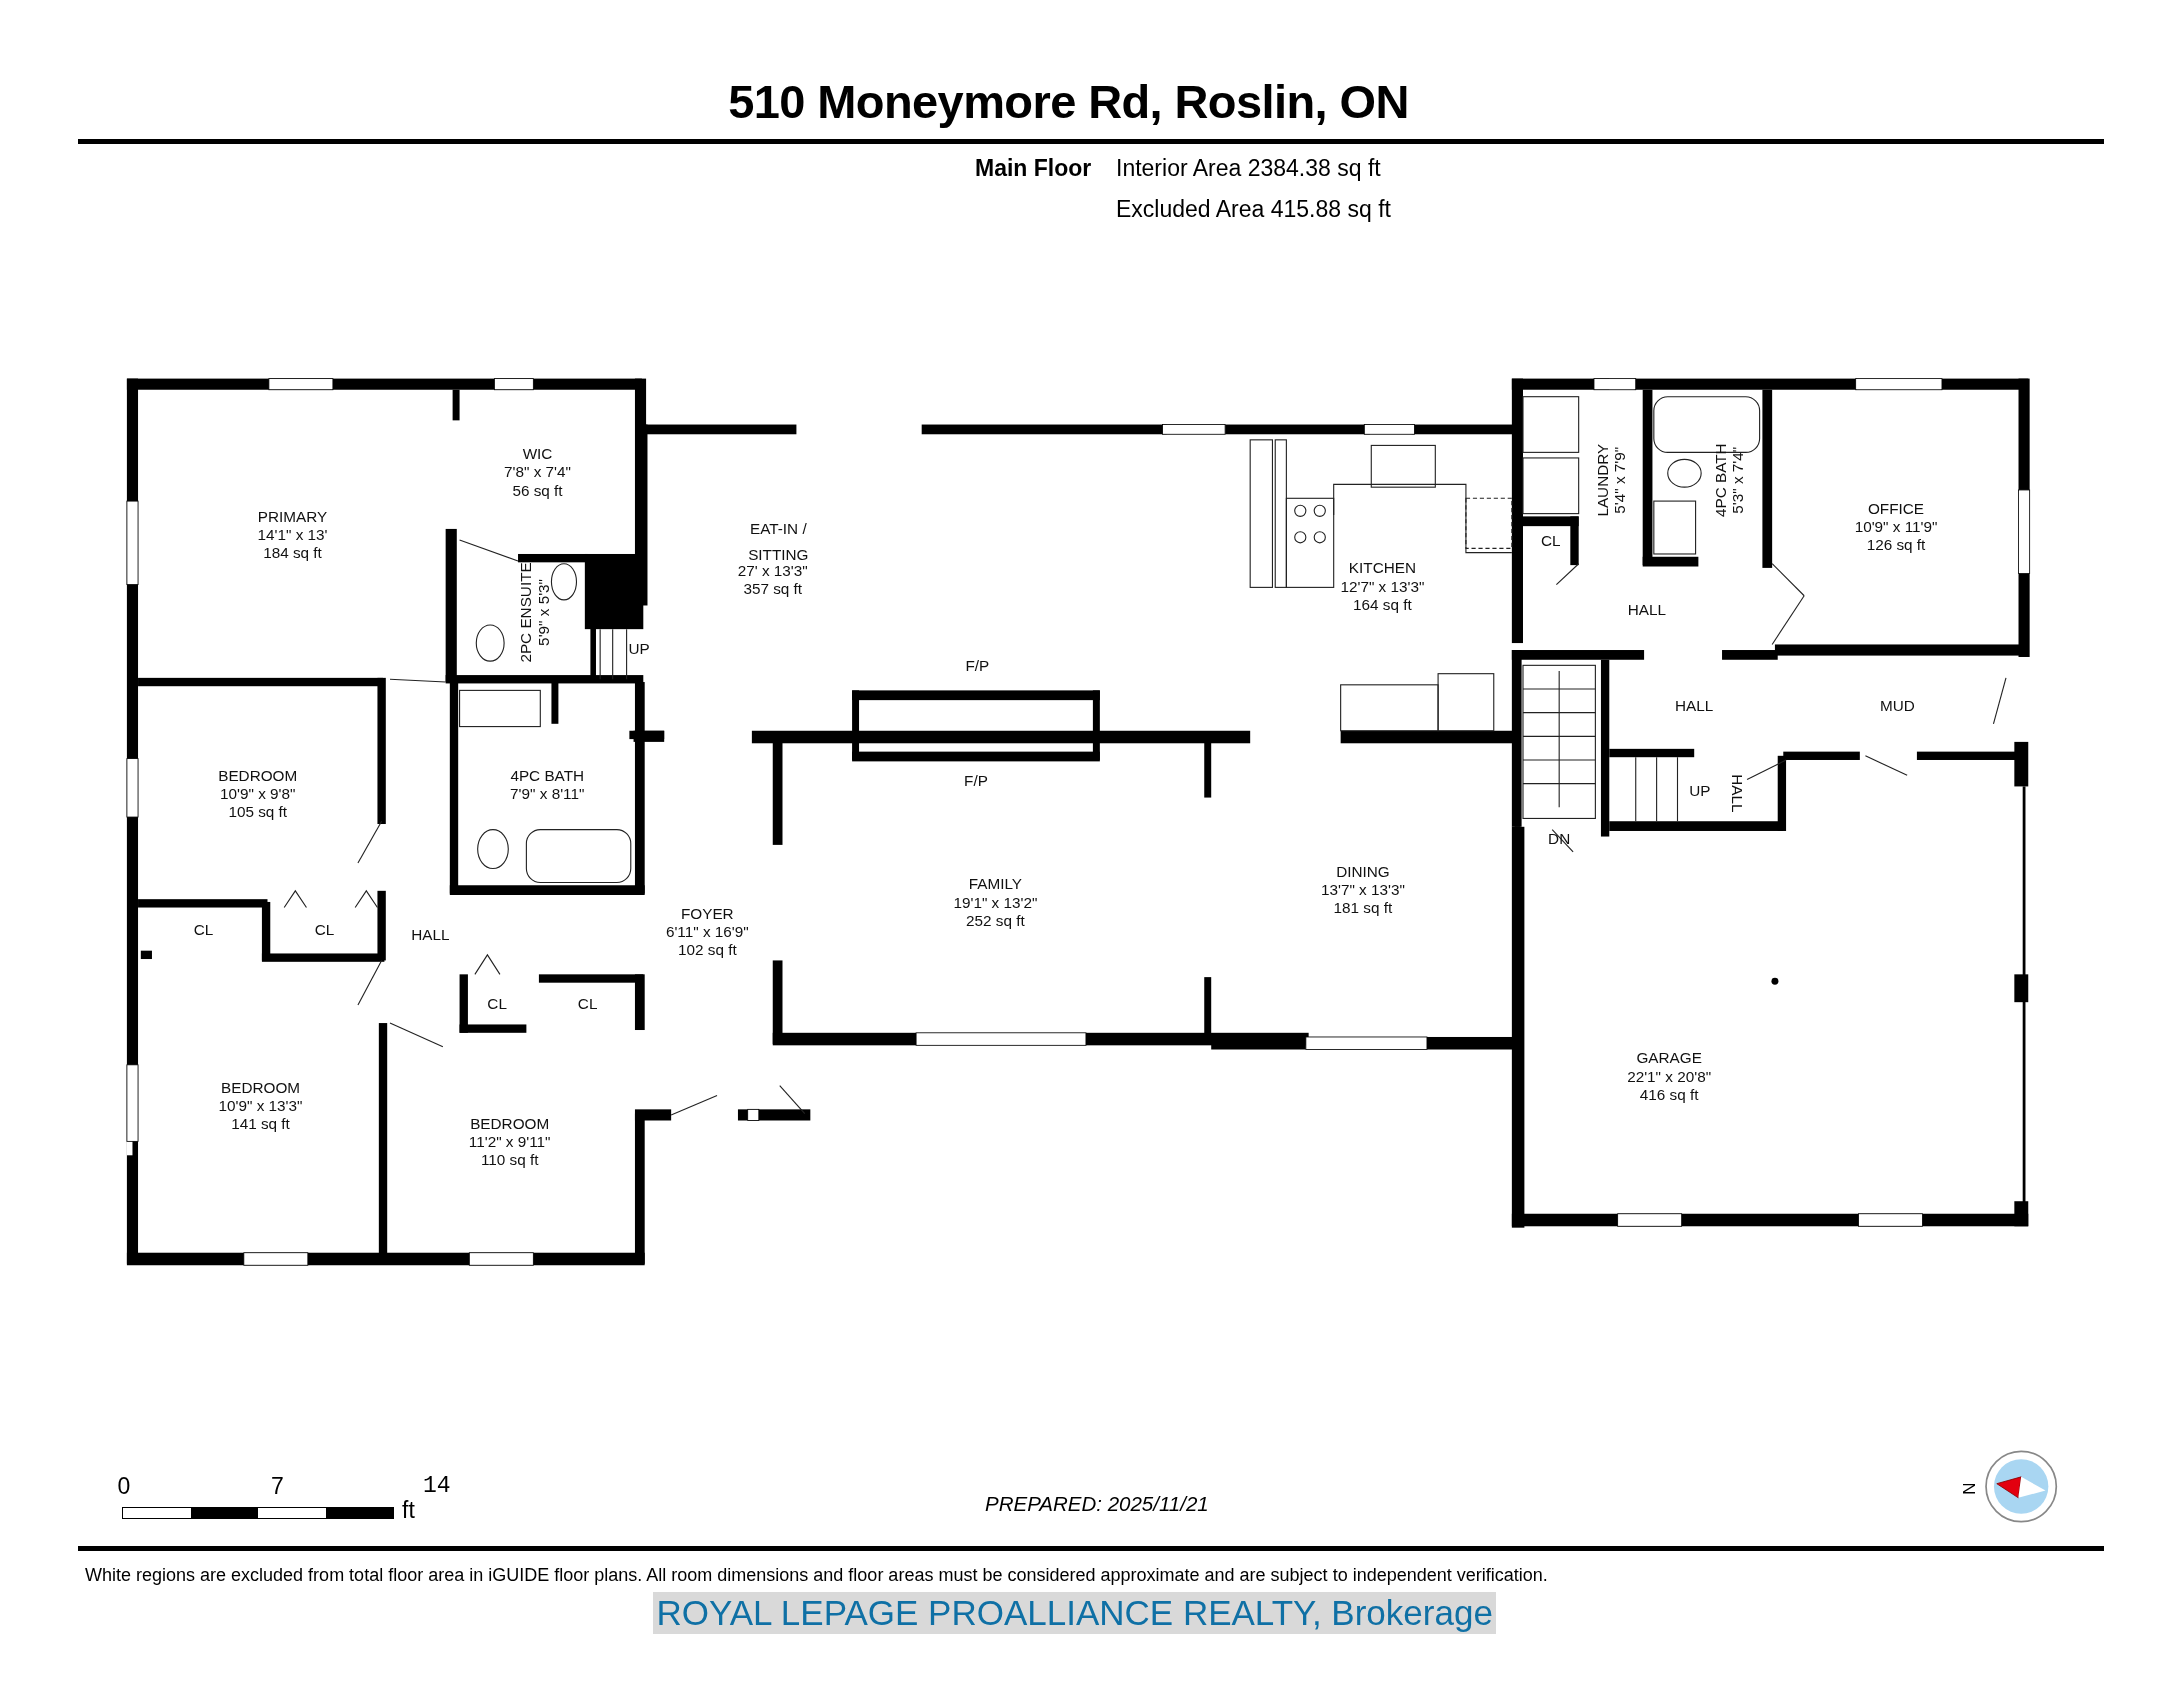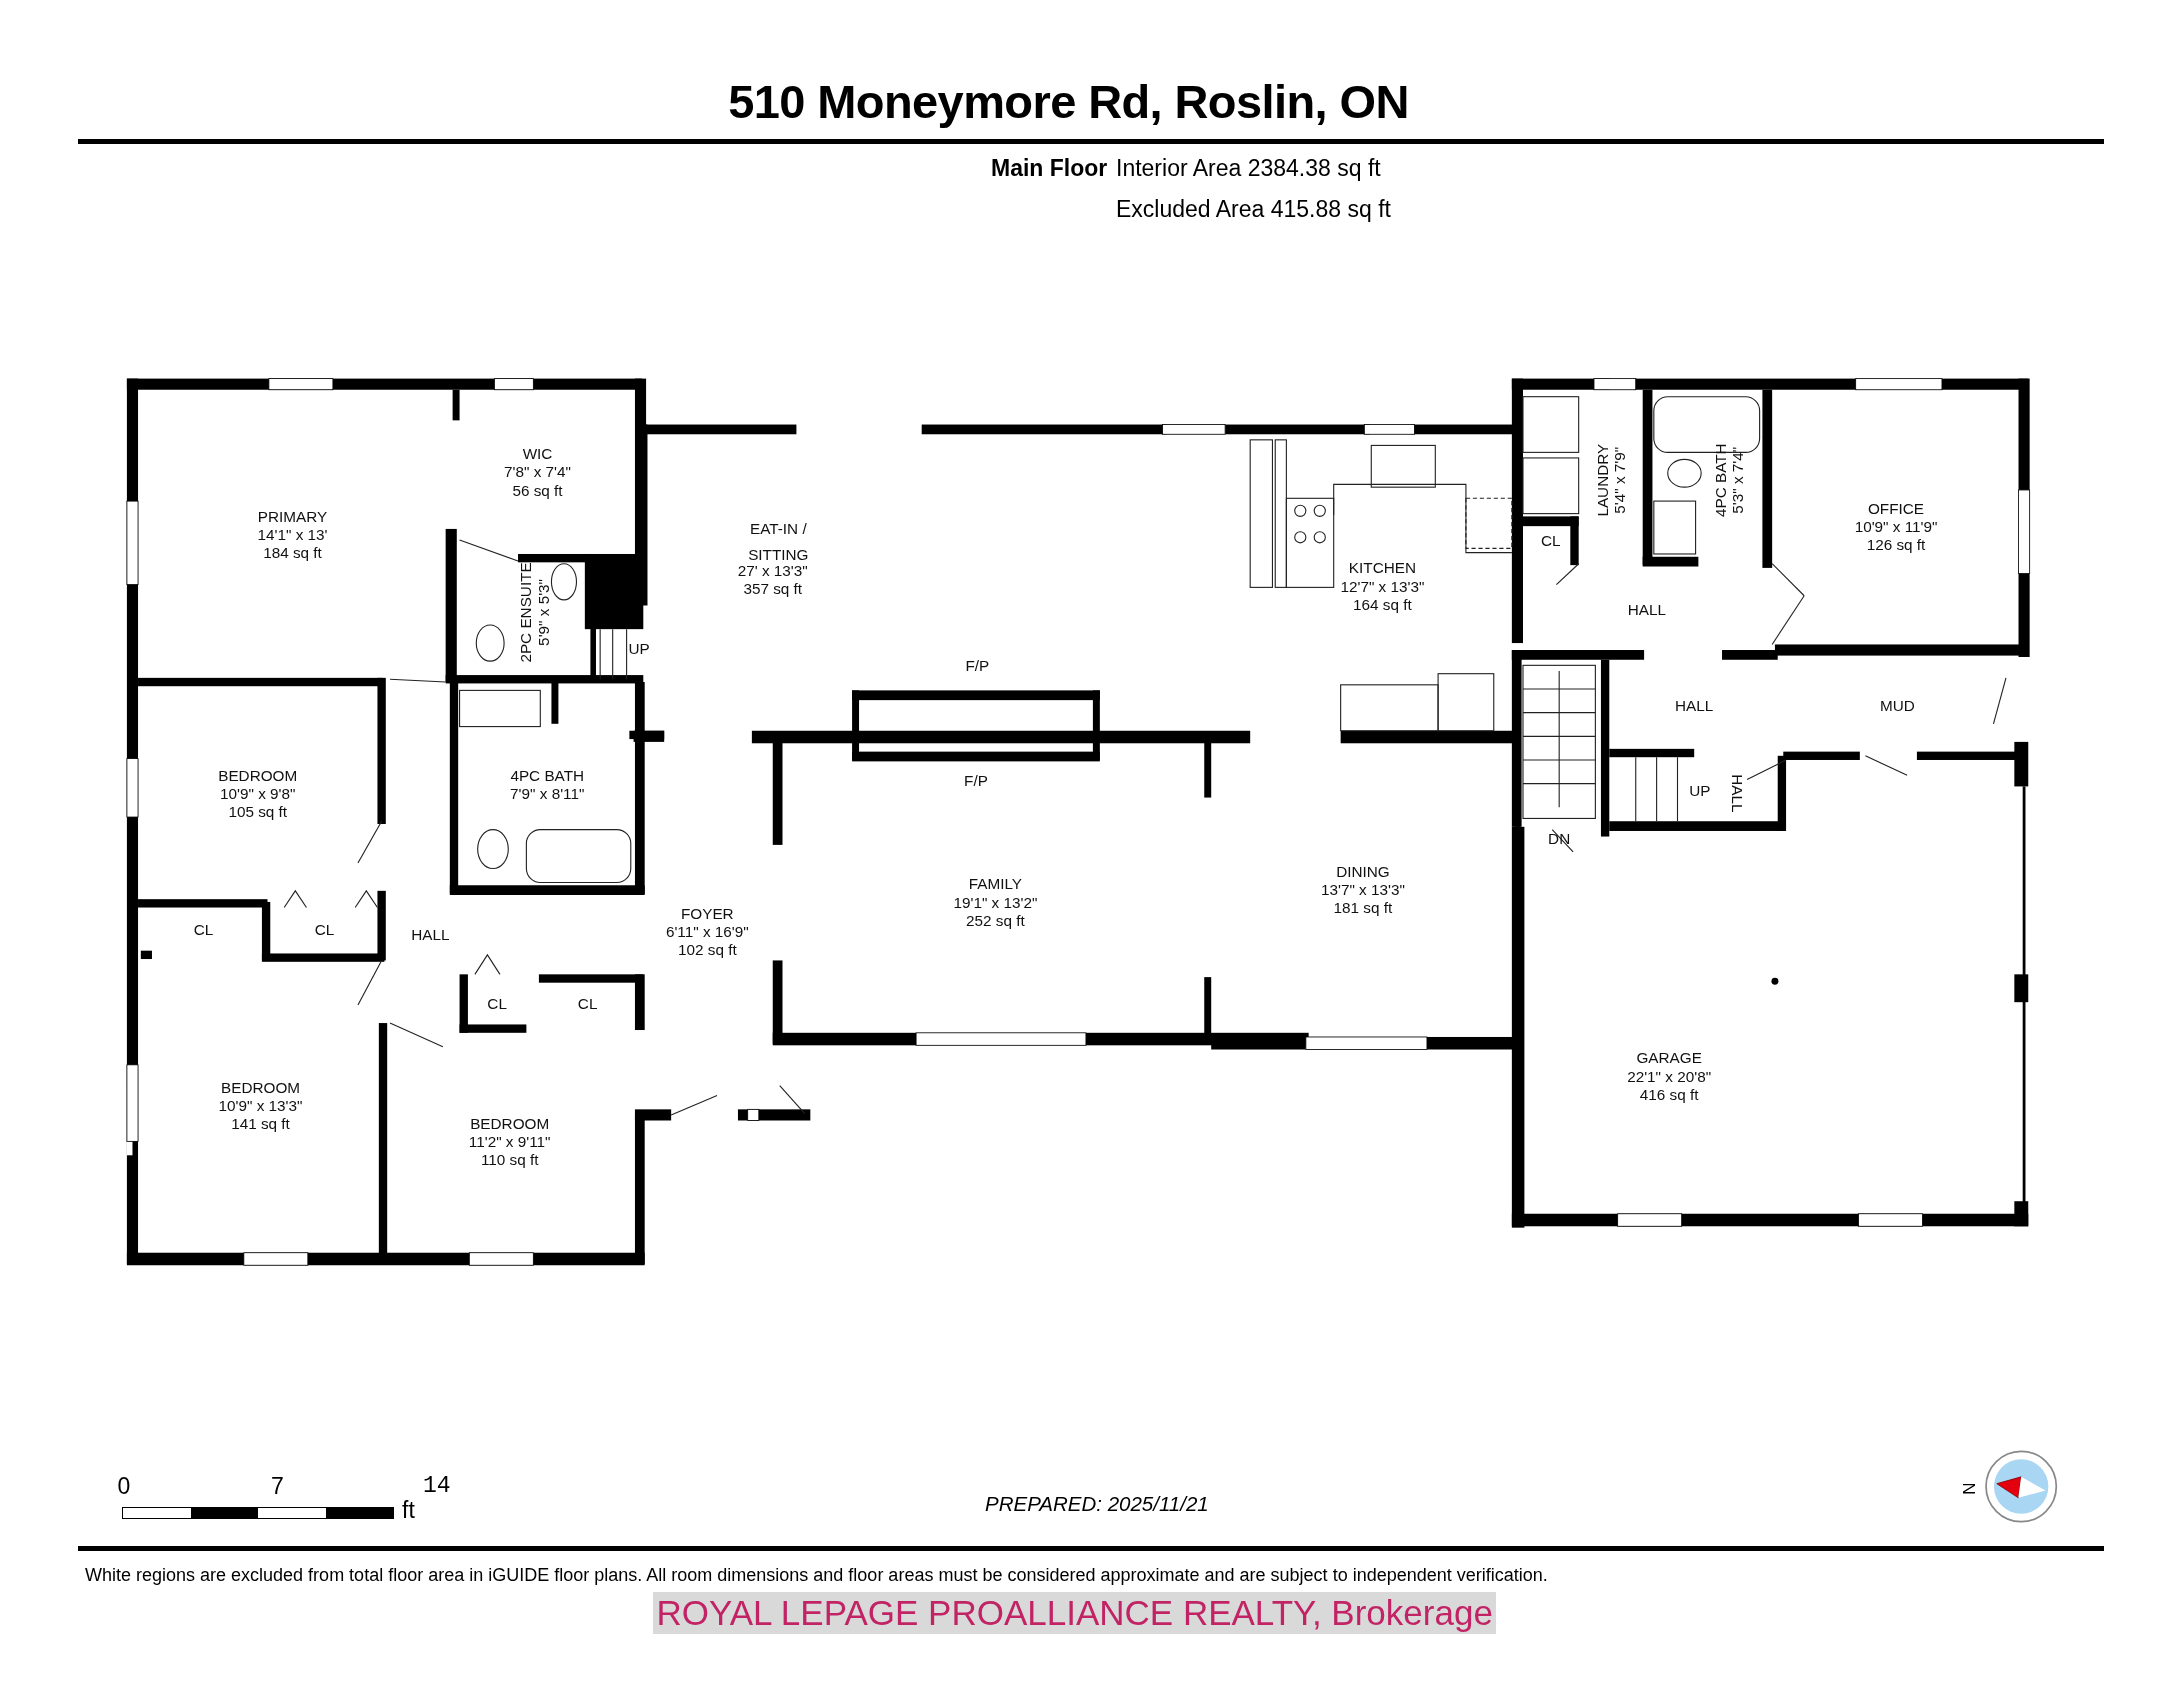--- a/index.html
+++ b/index.html
@@ -2,29 +2,29 @@
 <html style="font-size:9px"><head>
 <meta charset="utf-8">
 <style>
   html, body { margin:0; padding:0; background:#ffffff; }
   body { width:2183px; height:1687px; position:relative; overflow:hidden; font-family:"Liberation Sans", sans-serif; color:#000; }
   .title { position:absolute; left:0; width:2137px; top:74px; text-align:center; font-size:47px; font-weight:bold; letter-spacing:-0.6px; }
   .rule { position:absolute; left:78px; width:2026px; height:5.1px; background:#000; }
   .rule.top { top:139px; }
   .rule.bottom { top:1546px; }
   .meta { position:absolute; font-size:23px; }
-  .meta .floor { position:absolute; left:975px; top:155px; font-weight:bold; white-space:nowrap;margin-left:16px; }
+  .meta .floor { position:absolute; left:975px; top:155px; font-weight:bold; white-space:nowrap; }
   .meta .interior { position:absolute; left:1116px; top:155px; white-space:nowrap; }
   .meta .excluded { position:absolute; left:1116px; top:196px; white-space:nowrap; }
   svg.plan { position:absolute; left:0; top:0; width:2183px; height:1687px; }
   .room-label { font-family:"Liberation Sans", sans-serif; font-size:11px; fill:#111; text-anchor:middle; }
   .small-label { font-family:"Liberation Sans", sans-serif; font-size:11px; fill:#111; text-anchor:middle; }
   .prepared { position:absolute; left:985px; top:1492px; font-size:20.5px; white-space:nowrap;font-style:italic; }
   .disclaimer { position:absolute; left:85px; top:1565px; font-size:18px; white-space:nowrap; }
-  .watermark { position:absolute; left:653px; top:1592px; font-size:35px; color:#be185d; background:#d8d8d8; padding:1.1px 3.4px; white-space:nowrap; opacity:0.95; }
+  .watermark { position:absolute; left:653px; top:1592px; font-size:35px; color:#0369a1; background:#d8d8d8; padding:1.1px 3.4px; white-space:nowrap; opacity:0.95; }
   .scale { position:absolute; left:122px; top:1473px; width:353px; height:51px; }
   .scale .tick { position:absolute; top:0; font-size:23px; }
   .scale .bar { position:absolute; top:34px; left:0; width:270px; height:10.2px; border:1.1px solid #000; display:flex; }
   .scale .bar span { flex:1; height:100%; }
   .scale .bar .b { background:#000; }
   .scale .unit { position:absolute; left:280px; top:24px; font-size:23px; }
   .compass { position:absolute; left:1956px; top:1444px; width:102px; height:85px; }
 </style>
 </head>
 <body>

